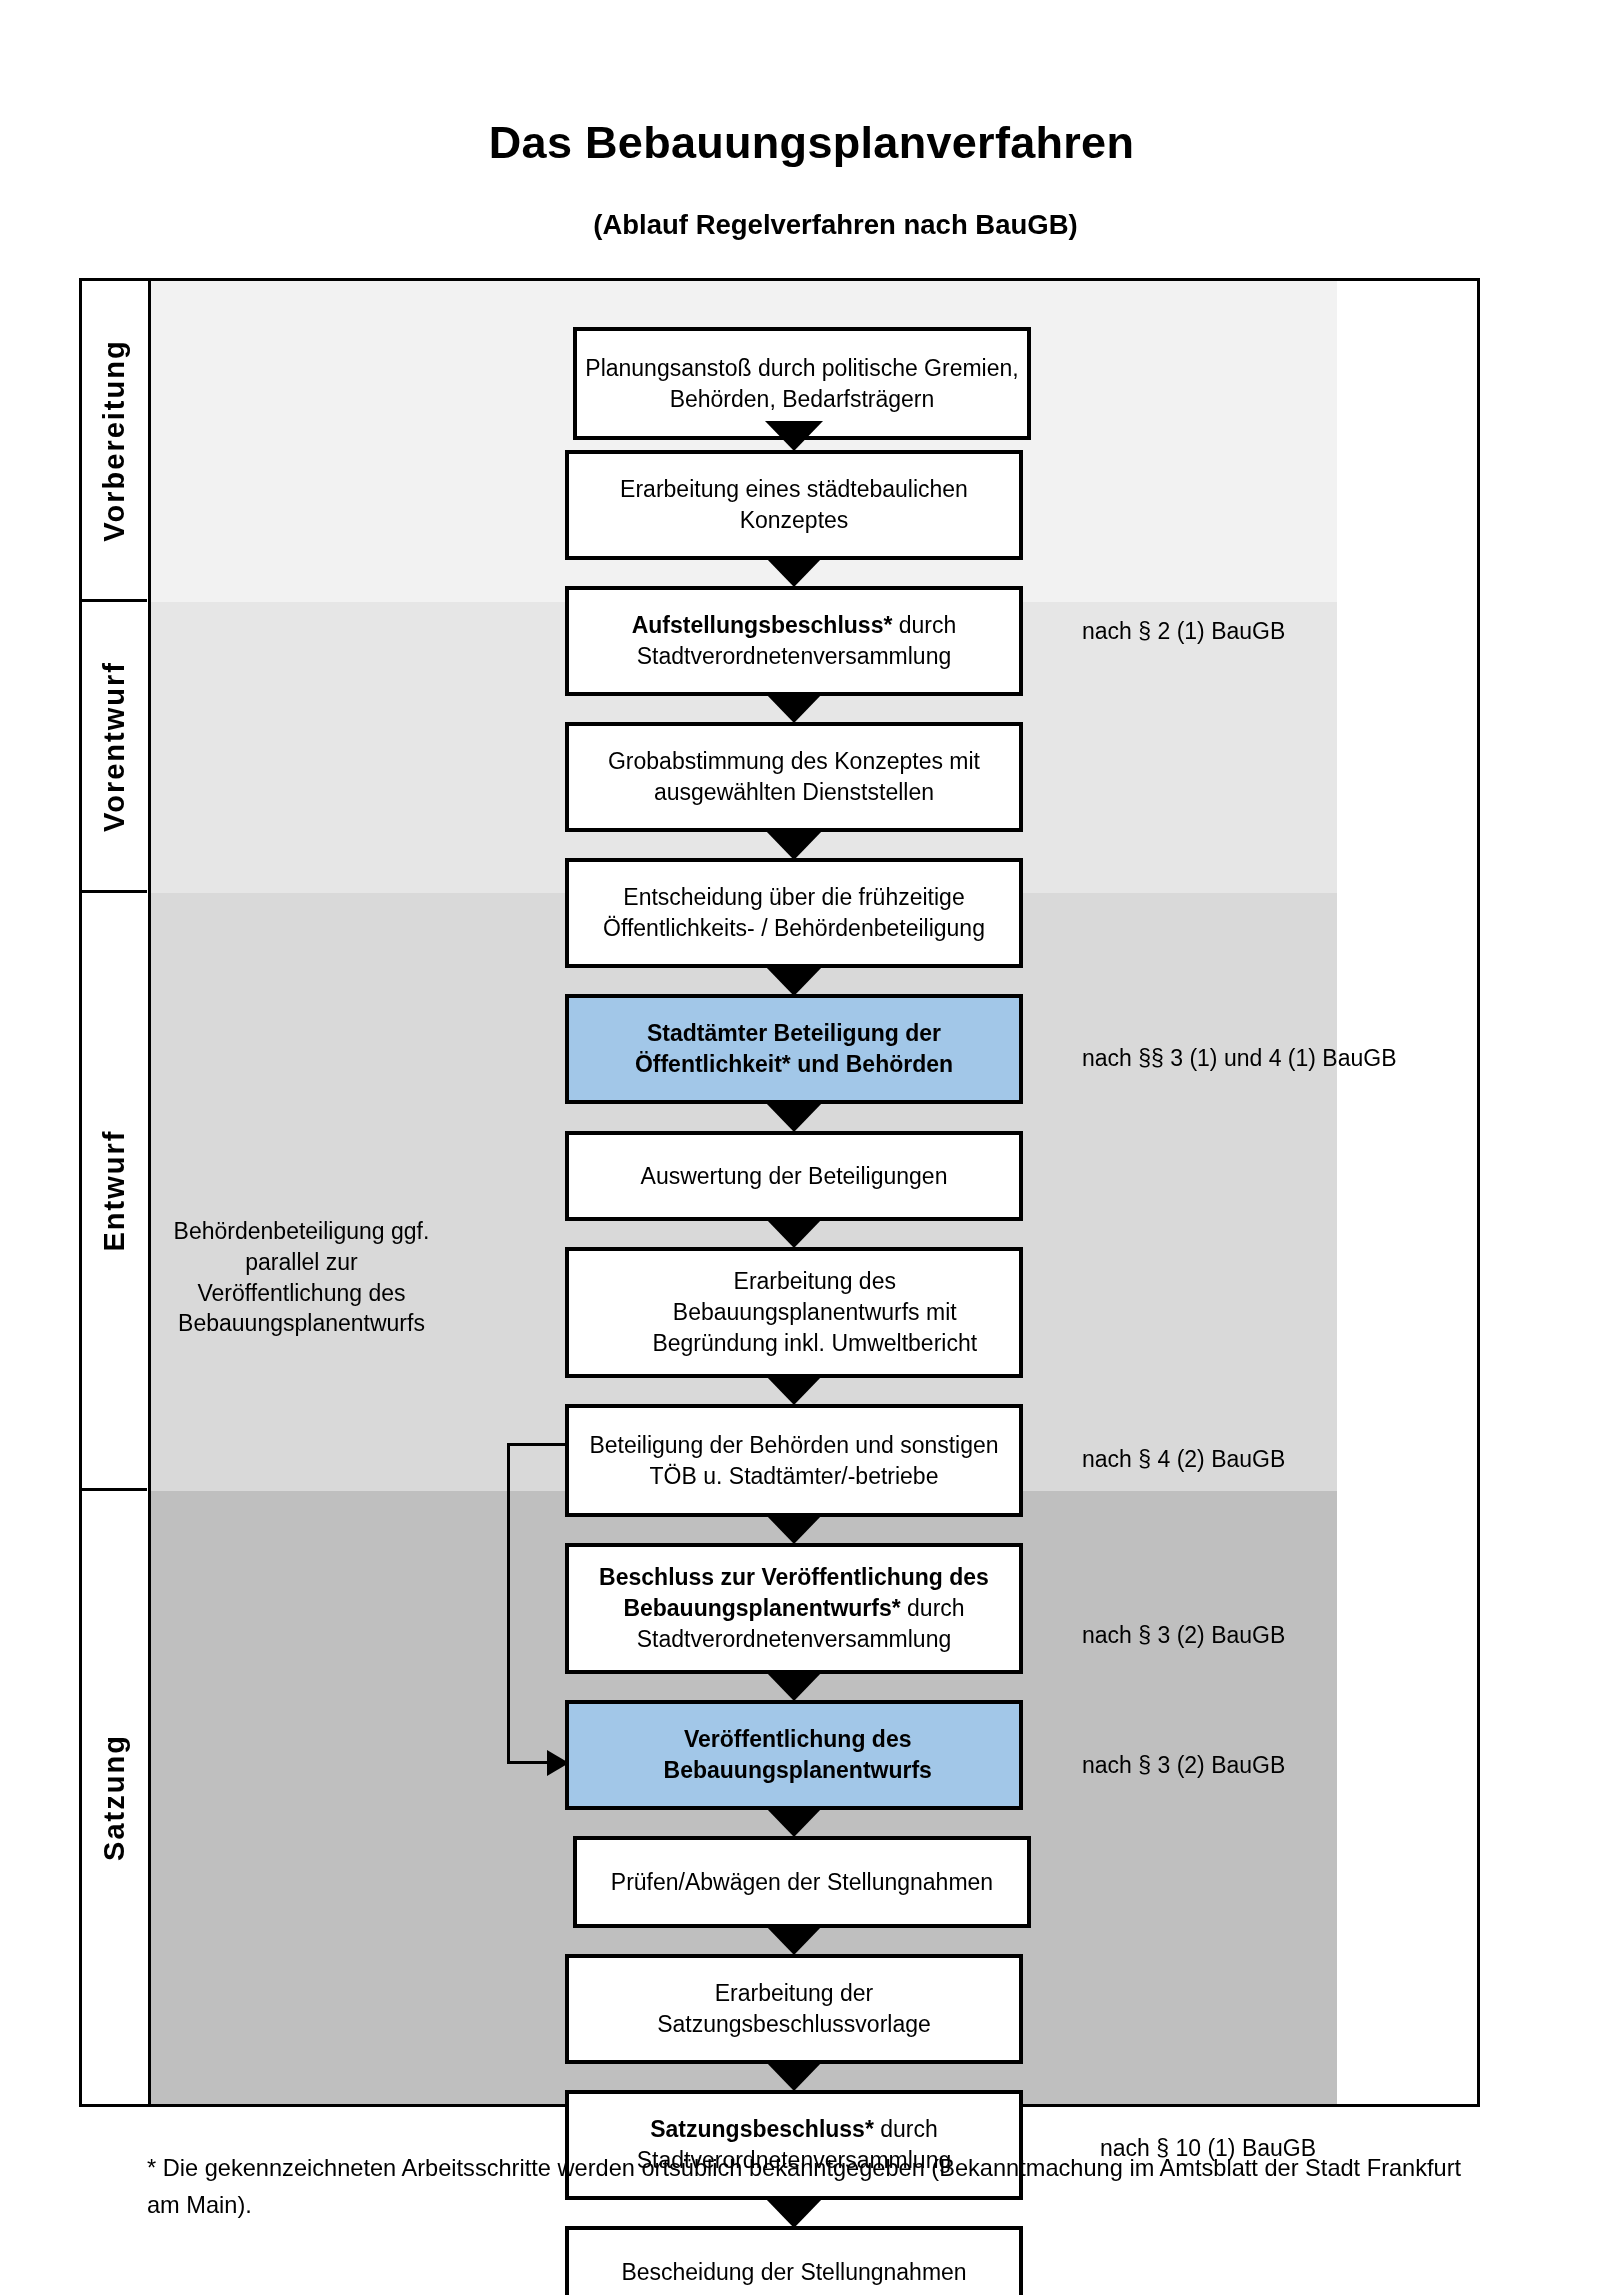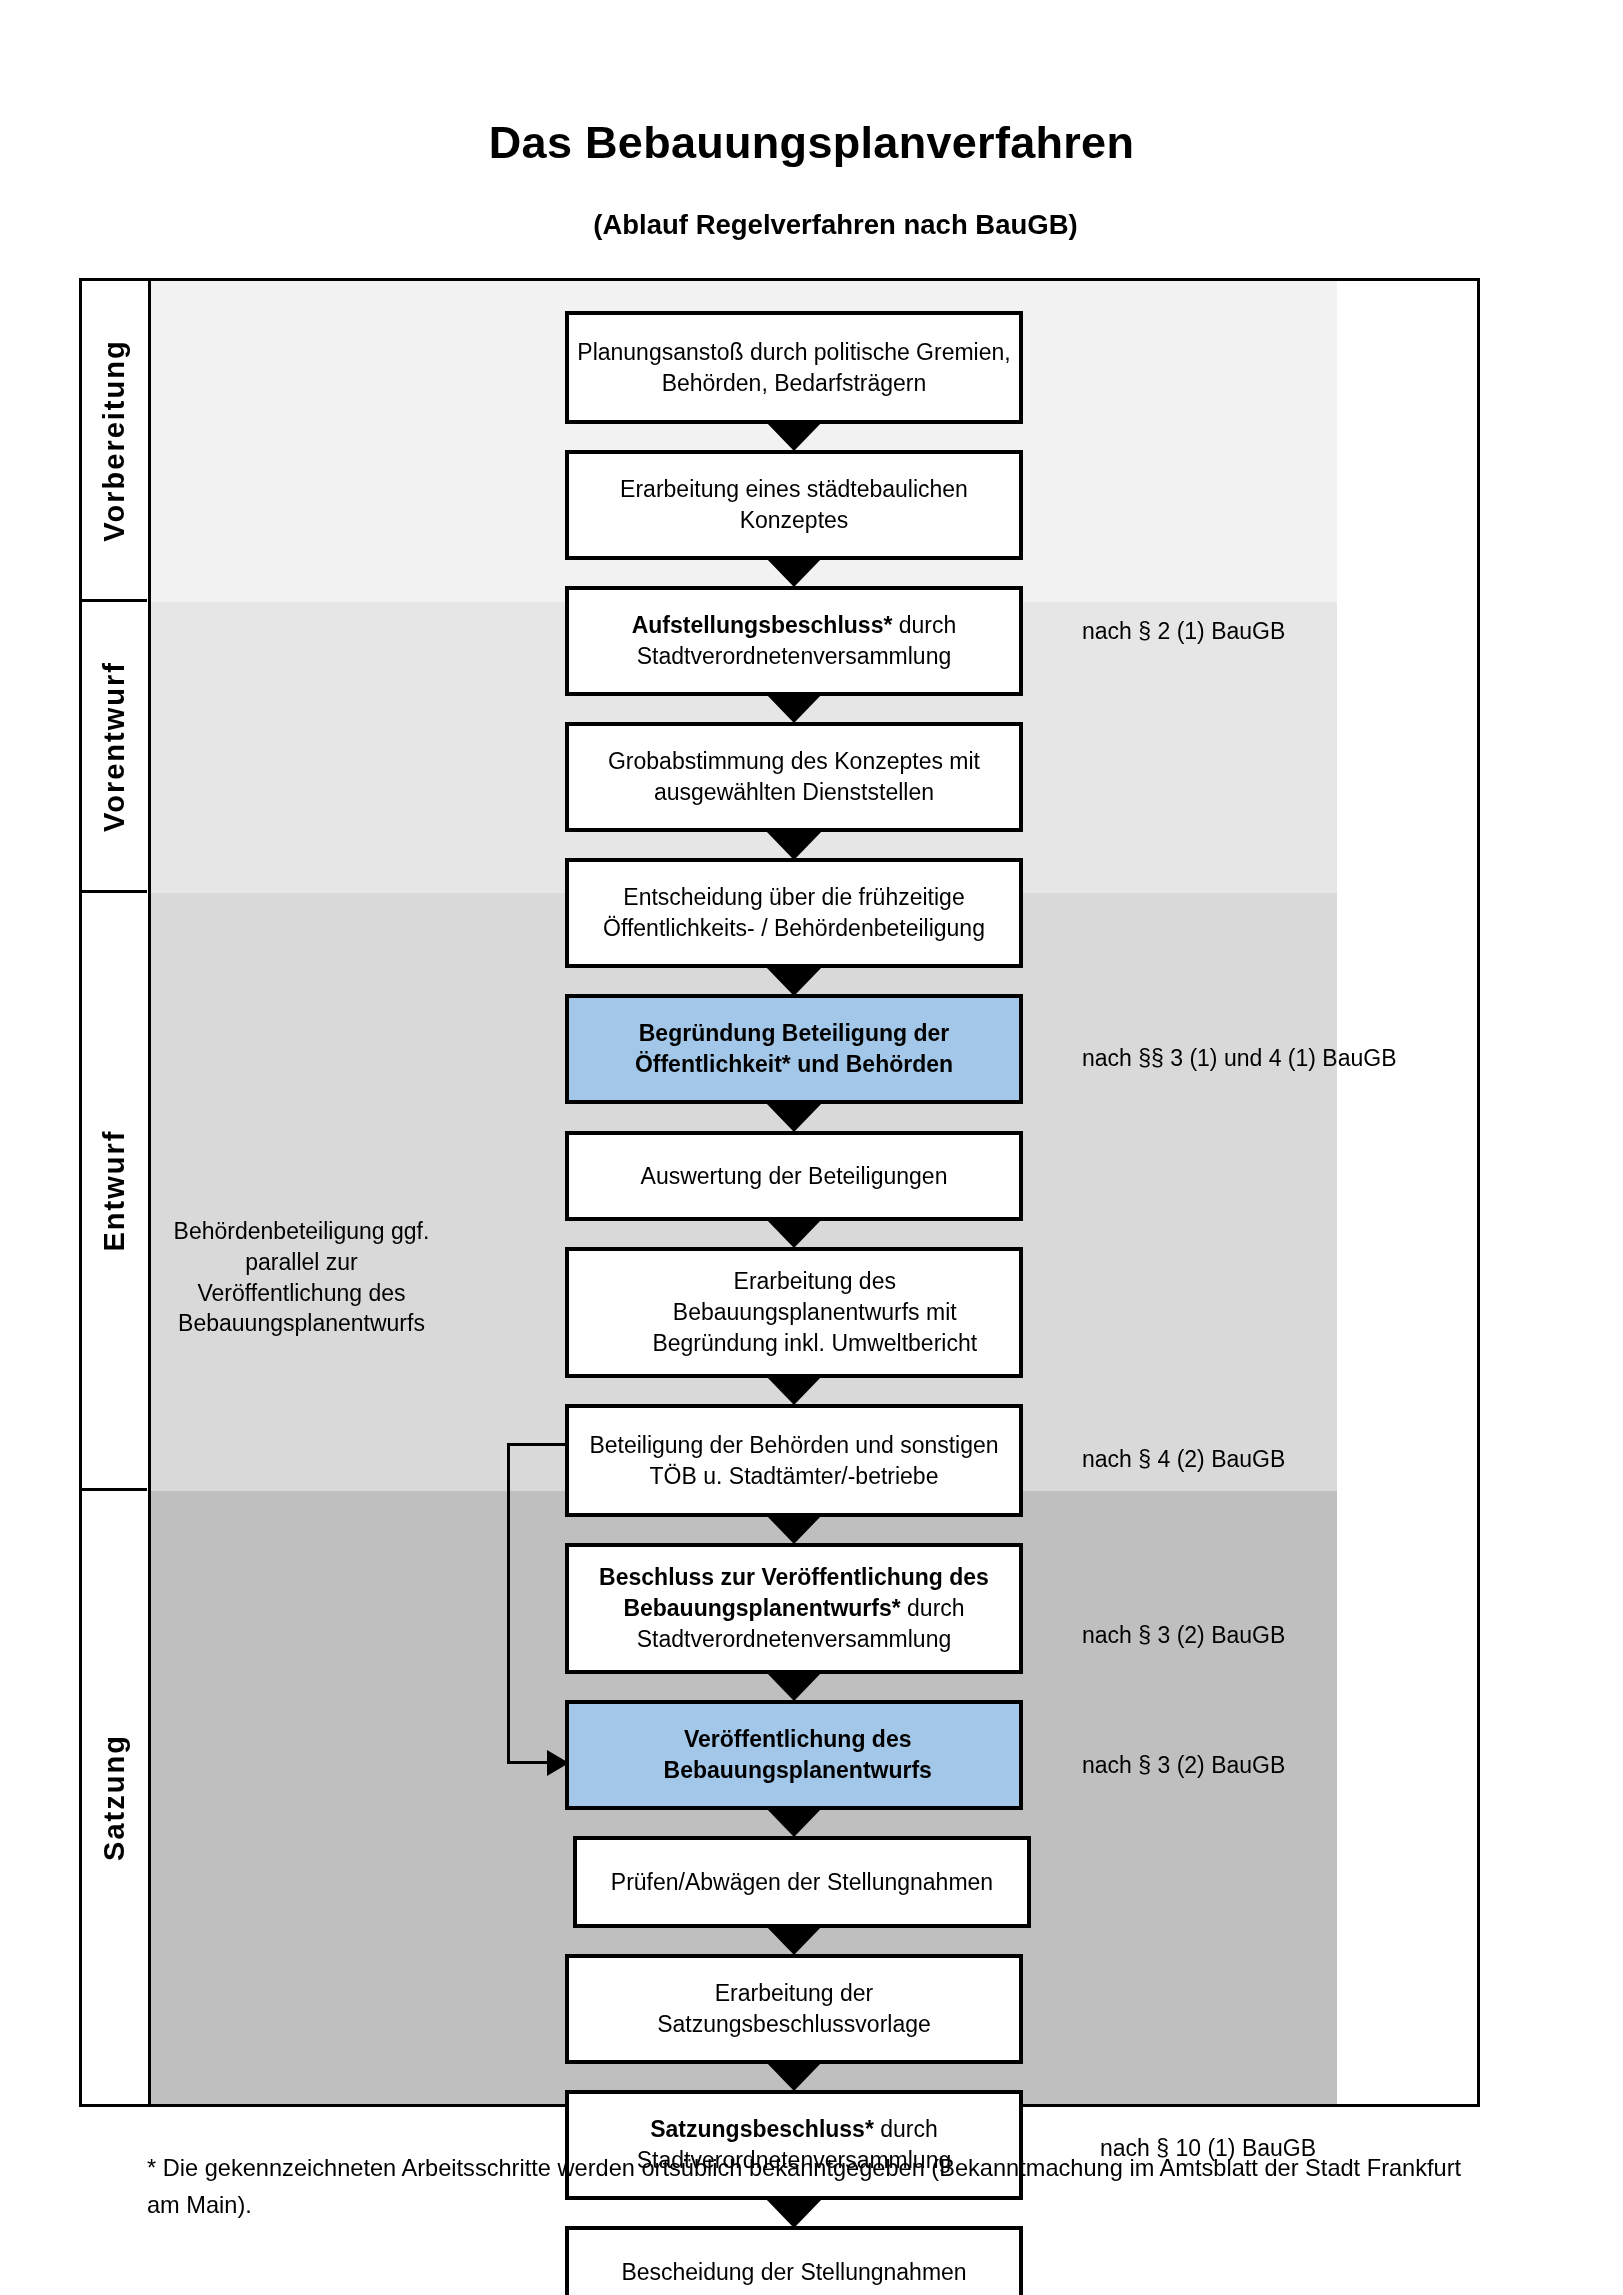--- a/index.html
+++ b/index.html
@@ -151,21 +151,21 @@
       <span>Vorentwurf</span>
     </div>
     <div class="labelcell l3">
       <span>Entwurf</span>
     </div>
     <div class="labelcell l4">
       <span>Satzung</span>
     </div>
   </div>
 
-  <div class="pbox" style="top:30px;height:113px;">
+  <div class="pbox" style="top:46px;height:113px;margin-left:8px;">
       <span>Planungsanstoß durch politische Gremien, Behörden, Bedarfsträgern</span>
     </div>
   <div class="arrow" style="left:683px;top:140px;"></div>
   <div class="pbox" style="top:169px;height:110px;">
       <span>Erarbeitung eines städtebaulichen Konzeptes</span>
     </div>
   <div class="arrow" style="left:683px;top:276px;"></div>
   <div class="pbox" style="top:305px;height:110px;">
       <span><b>Aufstellungsbeschluss*</b> durch Stadtverordnetenversammlung</span>
     </div>
@@ -173,21 +173,21 @@
 
   <div class="pbox" style="top:441px;height:110px;">
       <span>Grobabstimmung des Konzeptes mit ausgewählten Dienststellen</span>
     </div>
   <div class="arrow" style="left:683px;top:549px;"></div>
   <div class="pbox" style="top:577px;height:110px;">
       <span>Entscheidung über die frühzeitige Öffentlichkeits- / Behördenbeteiligung</span>
     </div>
   <div class="arrow" style="left:683px;top:685px;"></div>
   <div class="pbox blue" style="top:713px;height:110px;">
-      <span><b>Begründung Beteiligung der Öffentlichkeit* und Behörden</b></span>
+      <span><b>Stadtämter Beteiligung der Öffentlichkeit* und Behörden</b></span>
     </div>
   <div class="arrow" style="left:683px;top:821px;"></div>
 
   <div class="pbox" style="top:850px;height:90px;">
       <span>Auswertung der Beteiligungen</span>
     </div>
   <div class="arrow" style="left:683px;top:937px;"></div>
   <div class="pbox" style="top:966px;height:131px;padding-left:48px;">
       <span>Erarbeitung des Bebauungsplanentwurfs mit Begründung inkl. Umweltbericht</span>
     </div>

